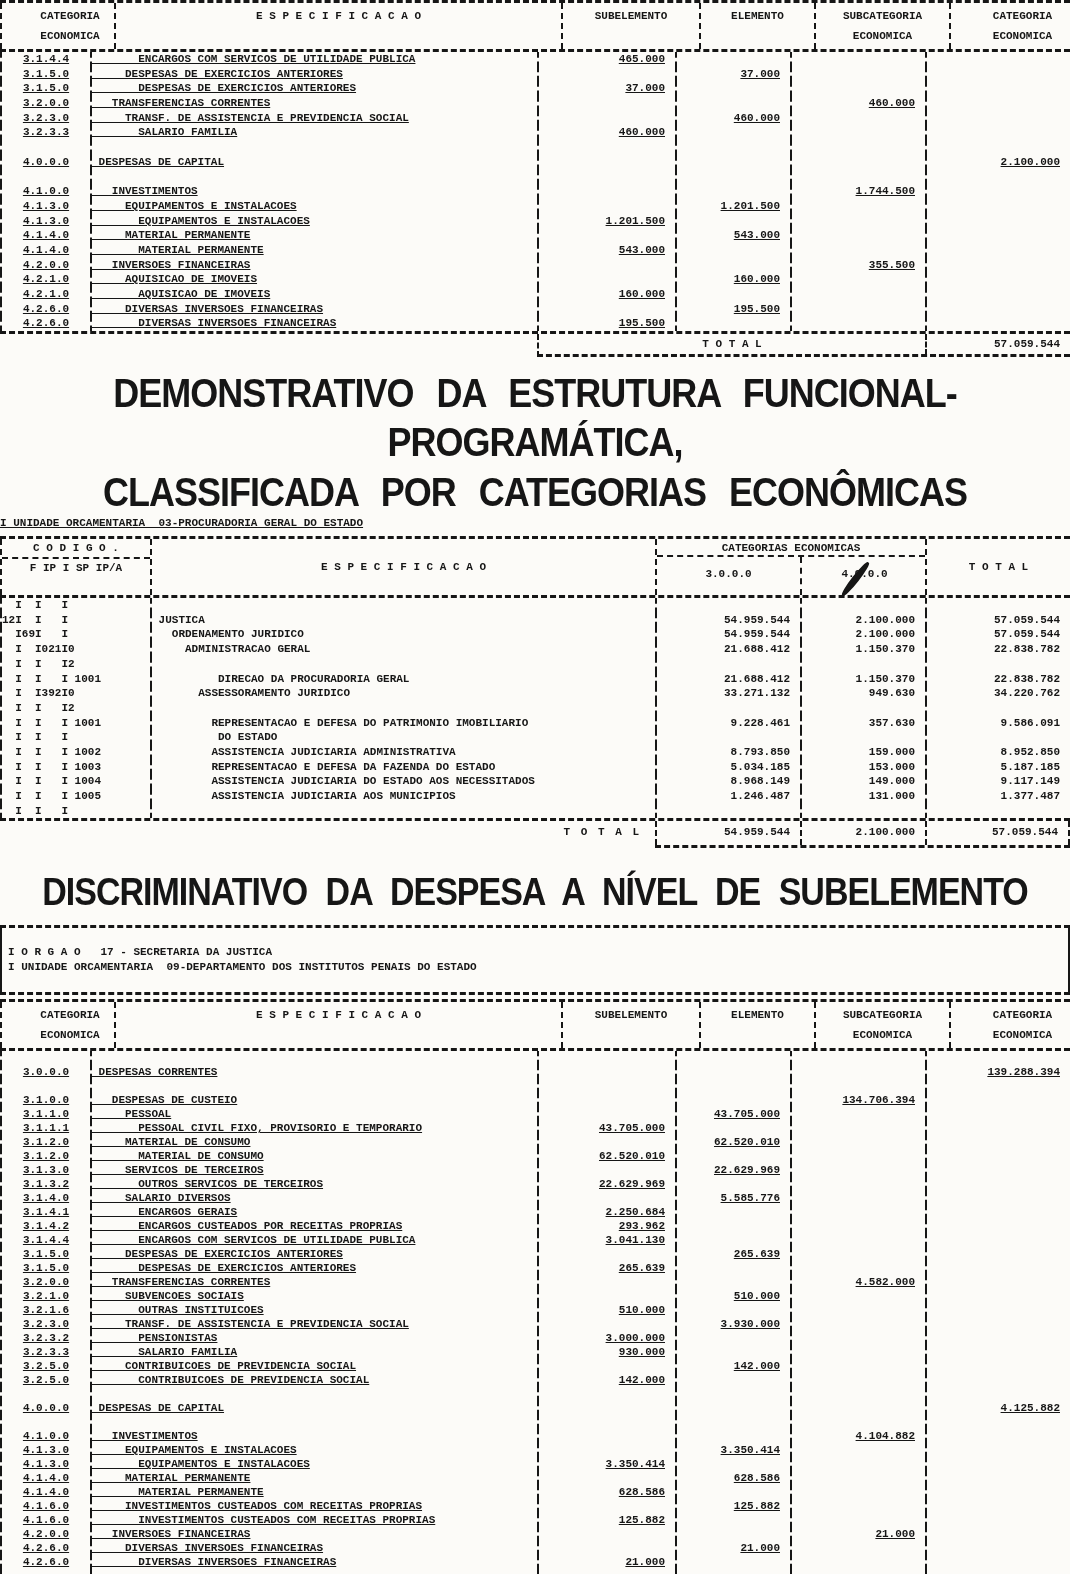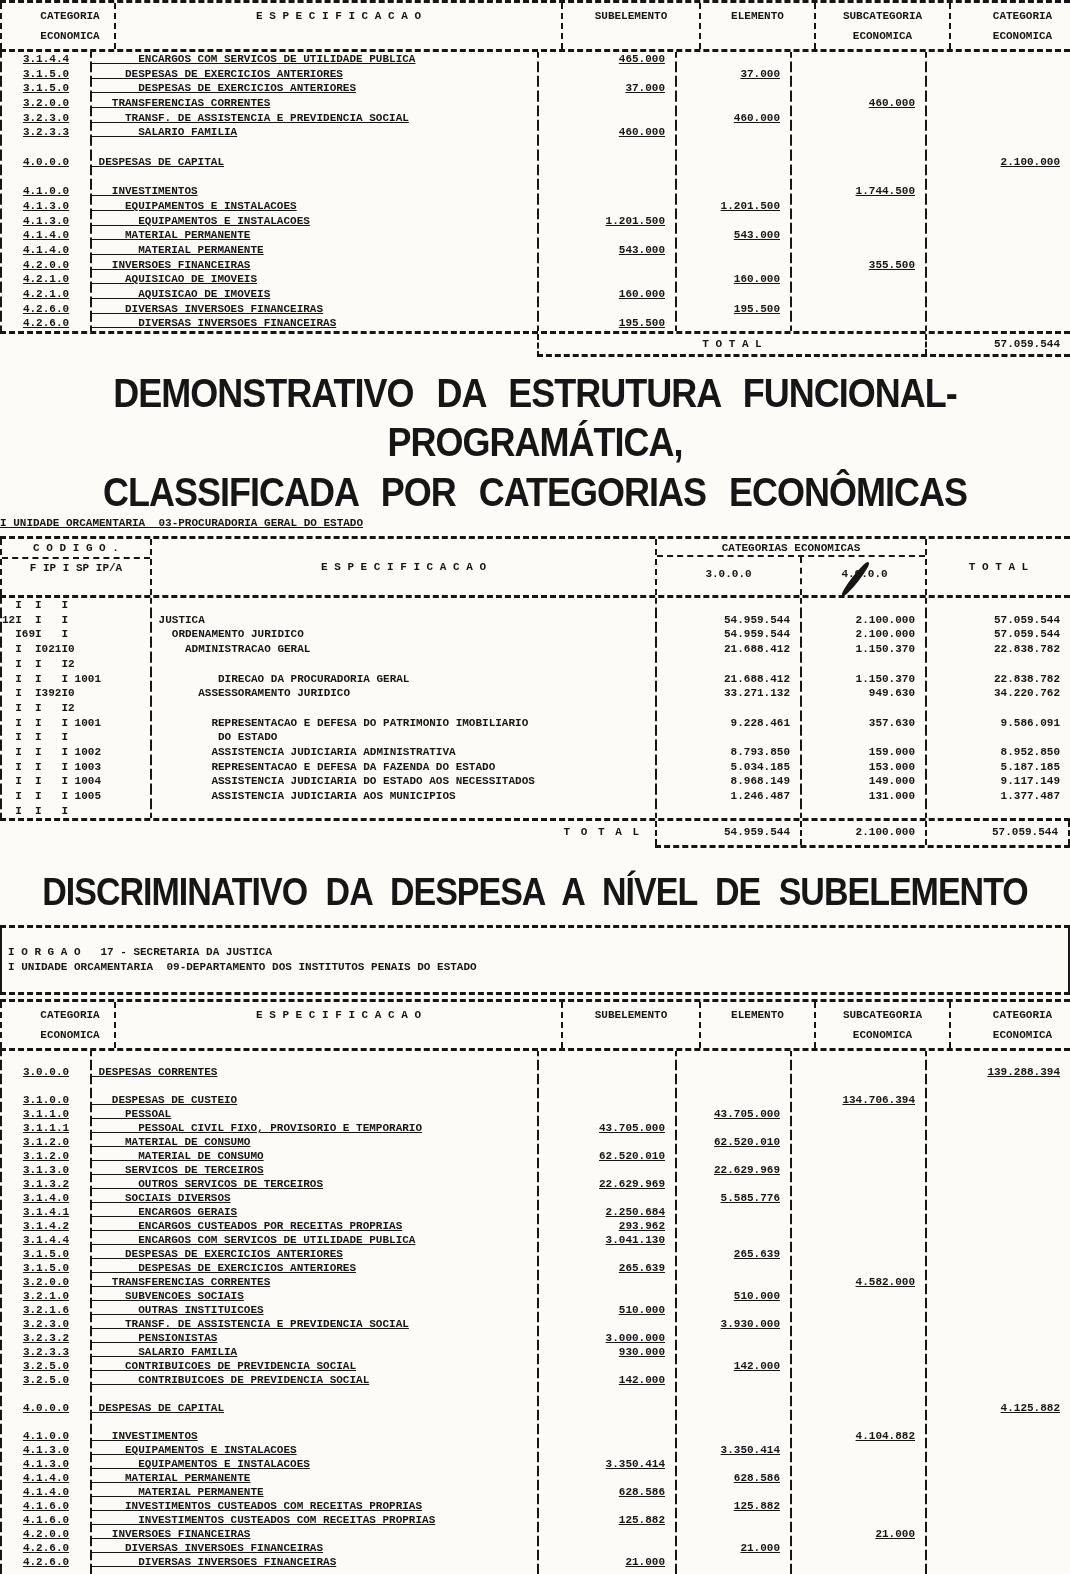--- a/index.html
+++ b/index.html
@@ -539,21 +539,21 @@
         <div class="trow">
           <span class="cell-code">3.1.3.2</span>
           <span>       OUTROS SERVICOS DE TERCEIROS</span>
           <span class="cell-num">22.629.969</span>
           <span class="cell-num"></span>
           <span class="cell-num"></span>
           <span class="cell-num"></span>
         </div>
         <div class="trow">
           <span class="cell-code">3.1.4.0</span>
-          <span>     SOCIAIS DIVERSOS</span>
+          <span>     SALARIO DIVERSOS</span>
           <span class="cell-num"></span>
           <span class="cell-num">5.585.776</span>
           <span class="cell-num"></span>
           <span class="cell-num"></span>
         </div>
         <div class="trow">
           <span class="cell-code">3.1.4.1</span>
           <span>       ENCARGOS GERAIS</span>
           <span class="cell-num">2.250.684</span>
           <span class="cell-num"></span>

